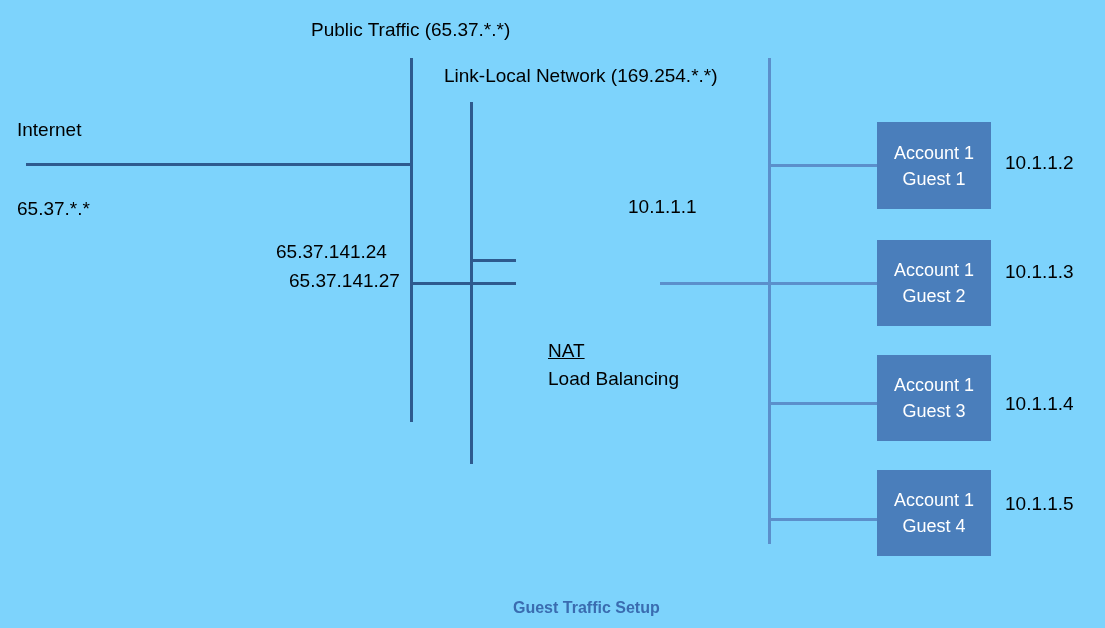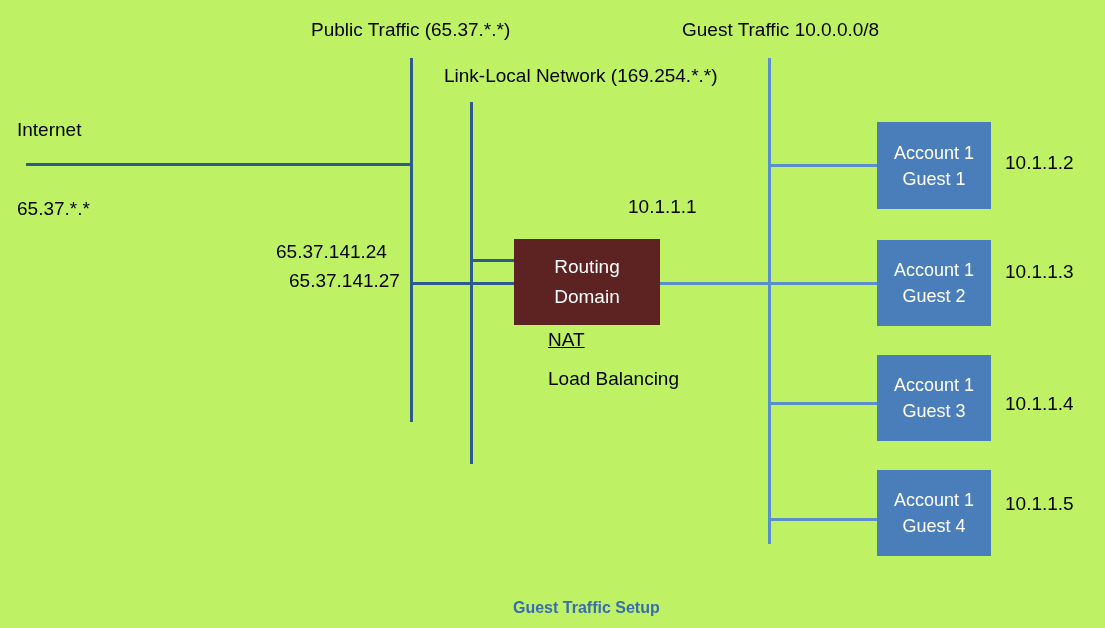--- a/index.html
+++ b/index.html
@@ -8,21 +8,21 @@
     padding: 0;
     background: #ffffff;
   }
   body {
     font-family: "Liberation Sans", sans-serif;
   }
   #diagram {
     position: relative;
     width: 1105px;
     height: 628px;
-    background: #bef264;
+    background: #7dd3fc;
     overflow: hidden;
   }
   .lbl {
     position: absolute;
     color: #000000;
     font-size: 19px;
     line-height: 25px;
     white-space: pre;
     font-family: "Liberation Sans", sans-serif;
   }
@@ -79,21 +79,20 @@
     white-space: pre;
   }
 </style>
 </head>
 <body>
 
 <div id="diagram">
 
   <div class="lbl" style="left:311px; top:17px;">Public Traffic (65.37.*.*)</div>
 
-  <div class="lbl" style="left:682px; top:17px;">Guest Traffic 10.0.0.0/8</div>
 
   <div class="lbl" style="left:444px; top:63px;">Link-Local Network (169.254.*.*)</div>
 
   <div class="vline" style="left:410px; top:58px; height:364px;"></div>
 
   <div class="vline" style="left:470px; top:102px; height:362px;"></div>
 
   <div class="vline-lt" style="left:768px; top:58px; height:486px;"></div>
 
   <div class="lbl" style="left:17px; top:117px;">Internet</div>
@@ -103,28 +102,24 @@
   <div class="lbl" style="left:17px; top:196px;">65.37.*.*</div>
 
   <div class="lbl" style="left:276px; top:239px;">65.37.141.24</div>
 
   <div class="lbl" style="left:289px; top:268px;text-align:right;">65.37.141.27</div>
 
   <div class="hline" style="left:470px; top:259px; width:46px;"></div>
 
   <div class="hline" style="left:410px; top:282px; width:106px;"></div>
 
-  <div class="node-box router-box" style="left:514px; top:239px; width:146px; height:86px;">
-    <span>Routing</span>
-    <span>Domain</span>
-  </div>
 
   <div class="hline-lt" style="left:660px; top:282px; width:218px;"></div>
 
-  <div class="lbl" style="left:548px; top:327px;text-decoration:underline;">NAT</div>
+  <div class="lbl" style="left:548px; top:338px;text-decoration:underline;">NAT</div>
 
   <div class="lbl" style="left:548px; top:366px;">Load Balancing</div>
 
 
   <div class="lbl" style="left:604px; top:194px;margin-left:24px;">10.1.1.1</div>
 
   <div class="hline-lt" style="left:768px; top:164px; width:110px;"></div>
 
   <div class="hline-lt" style="left:768px; top:402px; width:110px;"></div>
 

